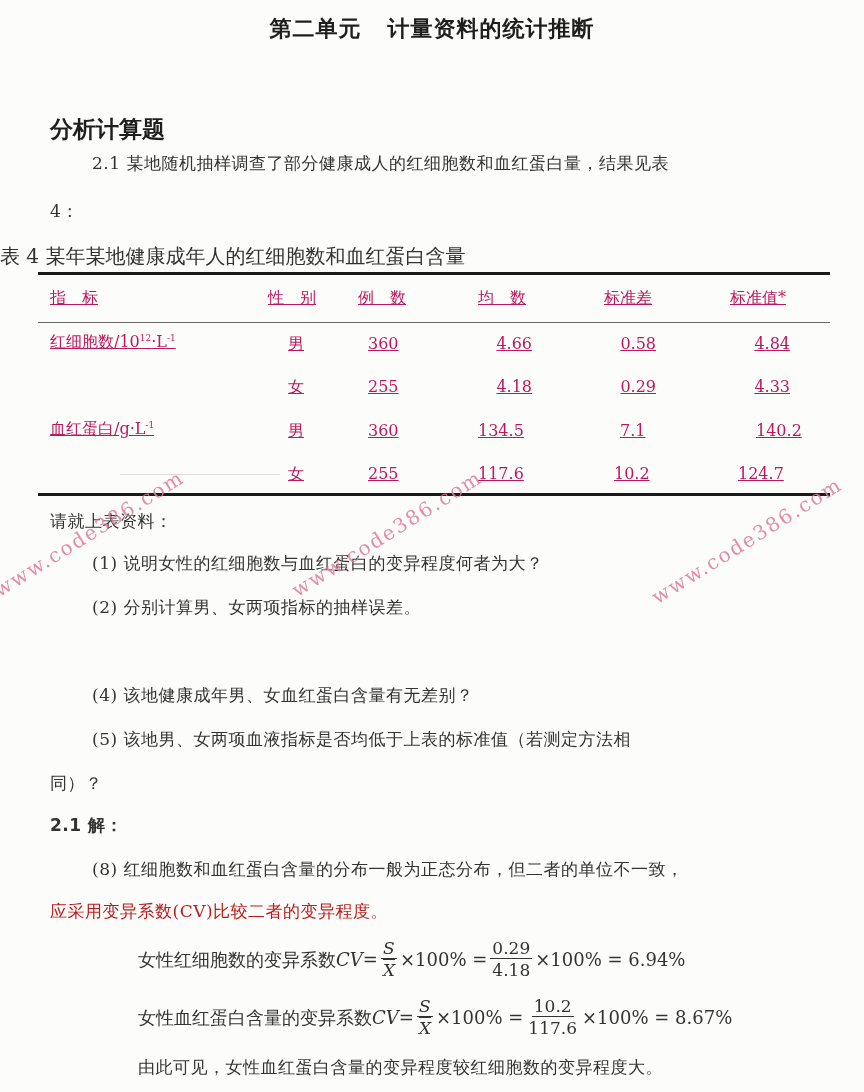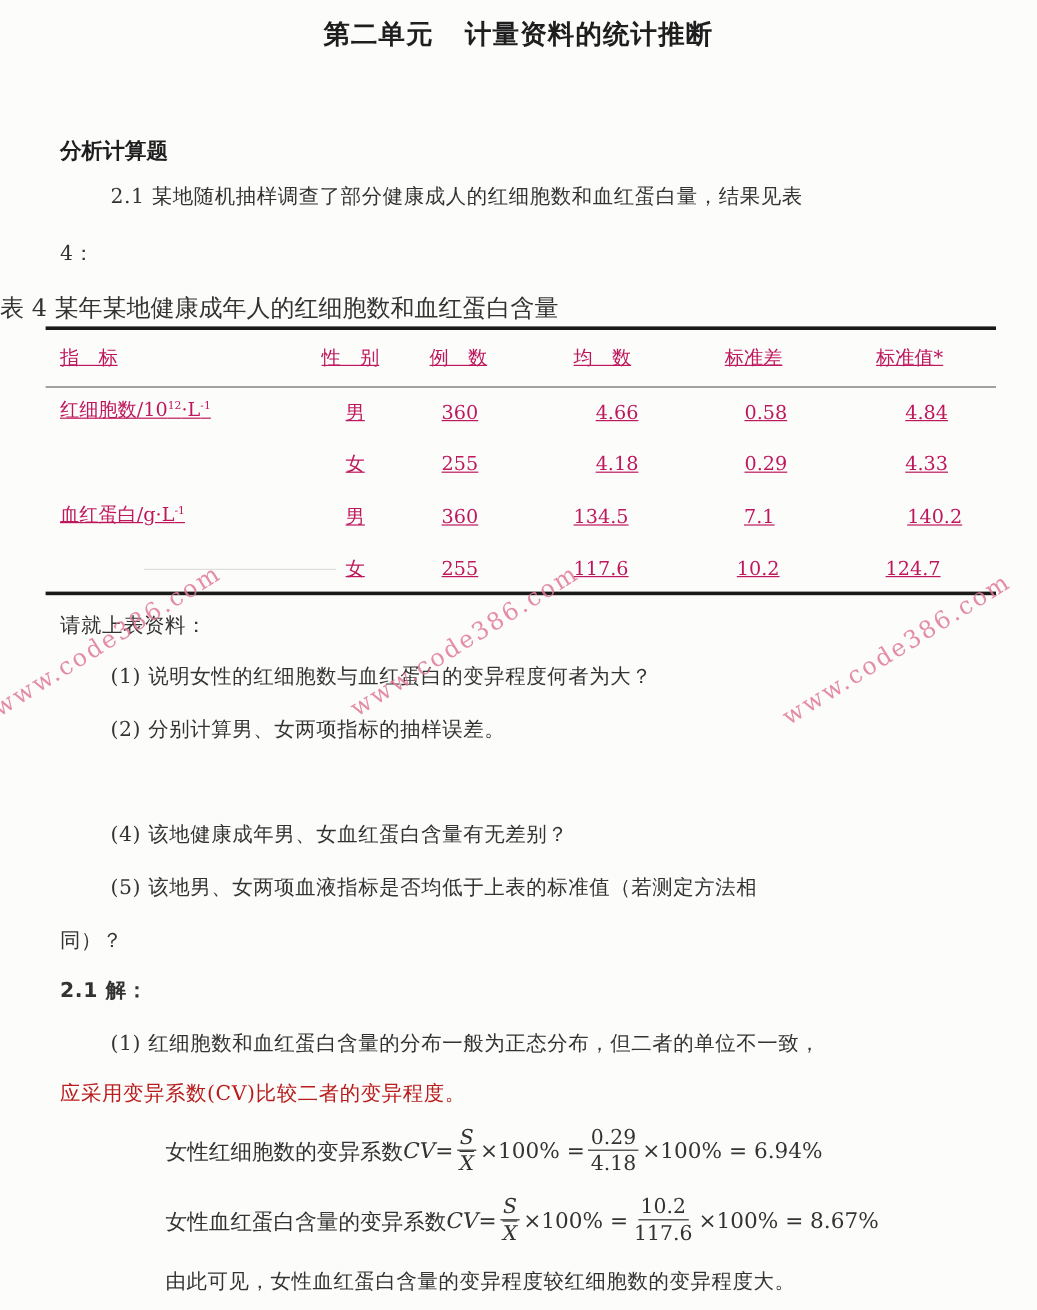--- a/index.html
+++ b/index.html
@@ -12,21 +12,21 @@
   .page { position: absolute; left: 0; top: 0; width: 864px; height: 1092px; padding-left: 40px; }
   .title {
     position: absolute; top: 14px; left: 0; width: 864px; text-align: center;
     font-family: "DejaVu Sans", "Liberation Sans", sans-serif;
     font-weight: bold; font-size: 22px; color: #1e1e1e; letter-spacing: 1px;
   }
   .title .gap { display: inline-block; width: 26px; }
   .section-heading {
     position: absolute; top: 114px; left: 50px;
     font-family: "DejaVu Sans", "Liberation Sans", sans-serif;
-    font-weight: bold; font-size: 18px; color: #1e1e1e;
+    font-weight: bold; font-size: 23px; color: #1e1e1e;
   }
   .para {
     position: absolute; font-size: 17px; color: #333; letter-spacing: 0.5px; white-space: nowrap;
   }
   .caption {
     position: absolute; top: 243px; left: 0; width: 864px; text-align: left;
     font-size: 20px; color: #333;
   }
   .rule-thick { position: absolute; left: 38px; width: 792px; height: 3px; background: #1a1a1a; }
   .rule-thin { position: absolute; left: 38px; width: 792px; height: 1px; background: #666; }
@@ -110,21 +110,21 @@
   <div class="rule-thick" style="top:493px;"></div>
 
   <div class="para" style="top:510px;left:50px;">请就上表资料：</div>
   <div class="para" style="top:552px;left:92px;">(1)  说明女性的红细胞数与血红蛋白的变异程度何者为大？</div>
   <div class="para" style="top:596px;left:92px;">(2)  分别计算男、女两项指标的抽样误差。</div>
   <div class="para" style="top:684px;left:92px;">(4)  该地健康成年男、女血红蛋白含量有无差别？</div>
   <div class="para" style="top:728px;left:92px;">(5)  该地男、女两项血液指标是否均低于上表的标准值（若测定方法相</div>
   <div class="para" style="top:772px;left:50px;">同）？</div>
 
   <div class="para" style="top:814px;left:50px;font-weight:bold;font-family:'DejaVu Sans','Liberation Sans',sans-serif;">2.1 解：</div>
-  <div class="para" style="top:858px;left:92px;">(1)  红细胞数和血红蛋白含量的分布一般为正态分布，但二者的单位不一致，</div>
+  <div class="para" style="top:858px;left:92px;">(8)  红细胞数和血红蛋白含量的分布一般为正态分布，但二者的单位不一致，</div>
   <div class="para pink" style="top:900px;left:50px;">应采用变异系数(CV)比较二者的变异程度。</div>
 
   <div class="formula" style="top:938px;left:138px;">
     <span>女性红细胞数的变异系数</span>
     <span class="it">CV</span>
     <span> = </span>
     <span class="frac">
         <span class="num it">S</span>
         <span class="den xbar">X</span>
       </span>

